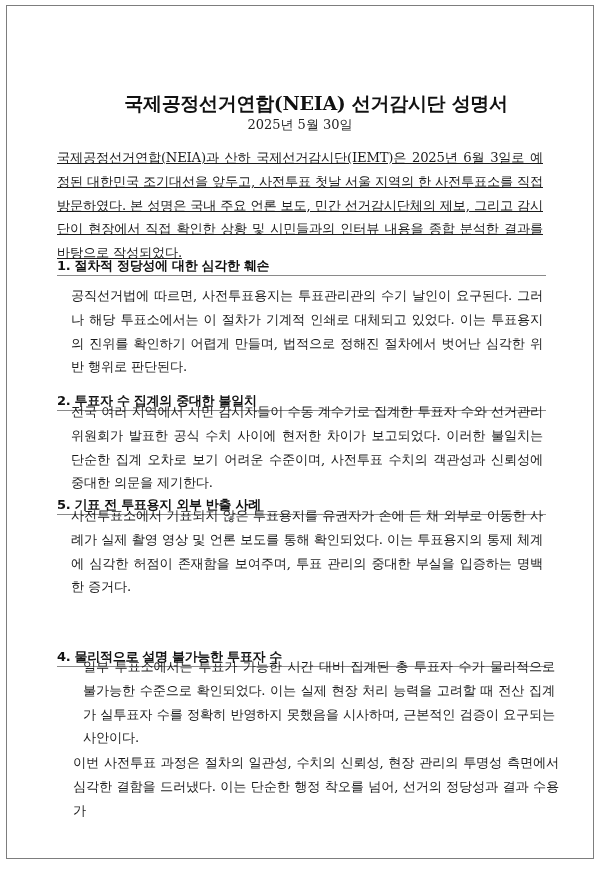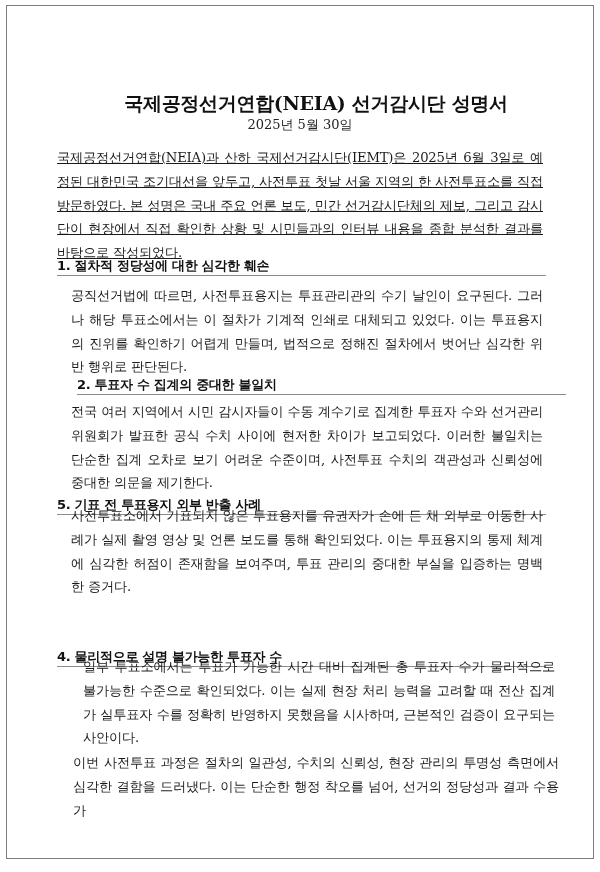--- a/index.html
+++ b/index.html
@@ -75,21 +75,21 @@
 <div class="page"></div>
 
 <h1 class="title" style="margin:16px;">국제공정선거연합(NEIA) 선거감시단 성명서</h1>
 <div class="date">2025년 5월 30일</div>
 
 <p class="para intro" style="margin:0;text-decoration:underline;">국제공정선거연합(NEIA)과 산하 국제선거감시단(IEMT)은 2025년 6월 3일로 예정된 대한민국 조기대선을 앞두고, 사전투표 첫날 서울 지역의 한 사전투표소를 직접 방문하였다. 본 성명은 국내 주요 언론 보도, 민간 선거감시단체의 제보, 그리고 감시단이 현장에서 직접 확인한 상황 및 시민들과의 인터뷰 내용을 종합 분석한 결과를 바탕으로 작성되었다.</p>
 
 <div class="section-head" style="top:257px;">1. 절차적 정당성에 대한 심각한 훼손</div>
 <p class="para sec-body" style="top:284px; margin:0;">공직선거법에 따르면, 사전투표용지는 투표관리관의 수기 날인이 요구된다. 그러나 해당 투표소에서는 이 절차가 기계적 인쇄로 대체되고 있었다. 이는 투표용지의 진위를 확인하기 어렵게 만들며, 법적으로 정해진 절차에서 벗어난 심각한 위반 행위로 판단된다.</p>
 
-<div class="section-head" style="top:376px;margin-left:20px;">2. 투표자 수 집계의 중대한 불일치</div>
+<div class="section-head" style="top:392px;">2. 투표자 수 집계의 중대한 불일치</div>
 <p class="para sec-body" style="top:400px; margin:0;">전국 여러 지역에서 시민 감시자들이 수동 계수기로 집계한 투표자 수와 선거관리위원회가 발표한 공식 수치 사이에 현저한 차이가 보고되었다. 이러한 불일치는 단순한 집계 오차로 보기 어려운 수준이며, 사전투표 수치의 객관성과 신뢰성에 중대한 의문을 제기한다.</p>
 
 <div class="section-head" style="top:496px;">5. 기표 전 투표용지 외부 반출 사례</div>
 <p class="para sec-body" style="top:504px; margin:0;">사전투표소에서 기표되지 않은 투표용지를 유권자가 손에 든 채 외부로 이동한 사례가 실제 촬영 영상 및 언론 보도를 통해 확인되었다. 이는 투표용지의 통제 체계에 심각한 허점이 존재함을 보여주며, 투표 관리의 중대한 부실을 입증하는 명백한 증거다.</p>
 
 <div class="section-head" style="top:648px;">4. 물리적으로 설명 불가능한 투표자 수</div>
 <p class="para sec-body" style="top:643px; margin:12px;">일부 투표소에서는 투표가 가능한 시간 대비 집계된 총 투표자 수가 물리적으로 불가능한 수준으로 확인되었다. 이는 실제 현장 처리 능력을 고려할 때 전산 집계가 실투표자 수를 정확히 반영하지 못했음을 시사하며, 근본적인 검증이 요구되는 사안이다.</p>
 
 <p class="para closing" style="margin:16px;">이번 사전투표 과정은 절차의 일관성, 수치의 신뢰성, 현장 관리의 투명성 측면에서 심각한 결함을 드러냈다. 이는 단순한 행정 착오를 넘어, 선거의 정당성과 결과 수용 가</p>
 

